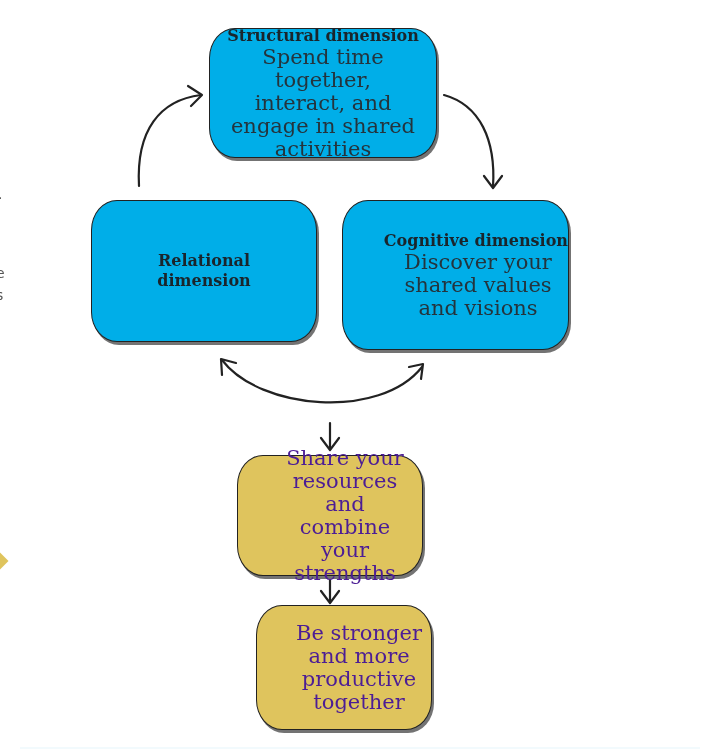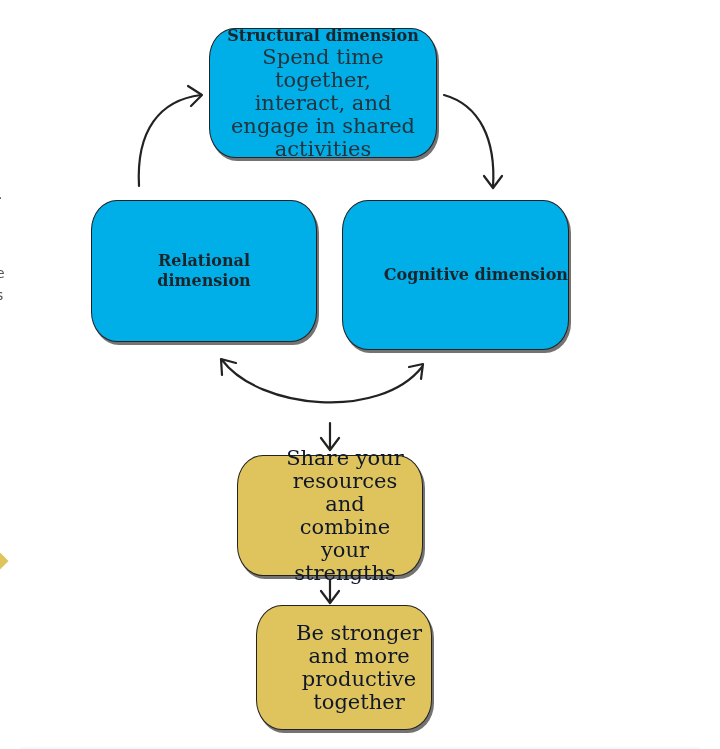--- a/index.html
+++ b/index.html
@@ -12,21 +12,21 @@
     border: 1.6px solid #222;
     border-radius: 26px / 30px;
     display: flex; flex-direction: column; align-items: center; justify-content: center;
     text-align: center;
     box-shadow: 2px 3px 0 rgba(0,0,0,0.55);
   }
   .blue { background: #00aee8; }
   .gold { background: #dfc45d; }
   .title { font-weight: bold; font-size: 16px; line-height: 20px; color: #1a252c; }
   .desc { font-size: 21px; line-height: 23px; color: #24343d; }
-  .gold .desc { color: #0f172a; margin-left: 30px; }
+  .gold .desc { color: #4c1d95; margin-left: 30px; }
 
   #box-structural { left: 209px; top: 28px; width: 228px; height: 130px; }
   #box-relational { left: 91px; top: 200px; width: 226px; height: 142px; }
   #box-cognitive { left: 342px; top: 200px; width: 227px; height: 150px; align-items: flex-end; }
   #box-share { left: 237px; top: 455px; width: 186px; height: 121px; }
   #box-stronger { left: 256px; top: 605px; width: 176px; height: 125px; }
 
   svg.arrows { position: absolute; left: 0; top: 0; width: 720px; height: 749px; pointer-events: none; }
   .edge-frag { position: absolute; font-family: "DejaVu Sans", sans-serif; font-size: 14px; color: #555; }
   .star { position: absolute; left: -6px; top: 555px; width: 12px; height: 12px; background: #dfc45d; transform: rotate(45deg); }
@@ -60,20 +60,21 @@
   <div class="title">Structural dimension</div>
   <div class="desc" style="width:190px">Spend time together, interact, and engage in shared activities</div>
 </div>
 
 <div class="box blue" id="box-relational">
   <div class="title" style="width:110px">Relational dimension</div>
 </div>
 
 <div class="box blue" id="box-cognitive">
   <div class="title">Cognitive dimension</div>
+  <div class="desc" style="width:180px">Discover your shared values and visions</div>
 </div>
 
 <div class="box gold" id="box-share">
   <div class="desc" style="width:130px">Share your resources and combine your strengths</div>
 </div>
 
 <div class="box gold" id="box-stronger">
   <div class="desc" style="width:140px">Be stronger and more productive together</div>
 </div>
 

